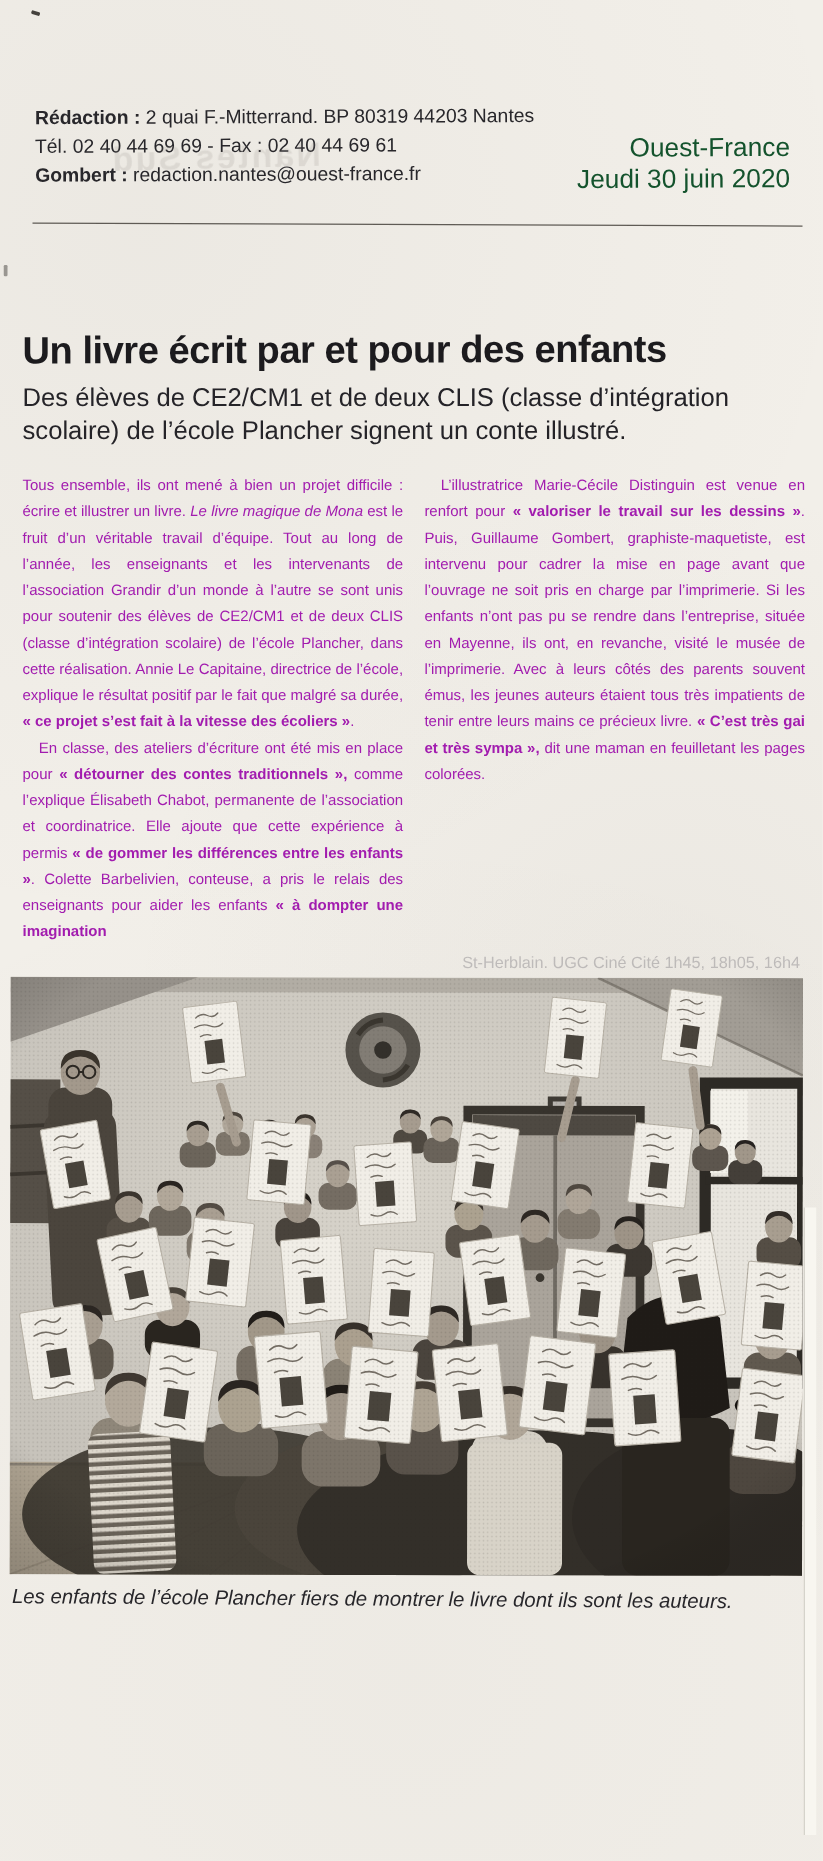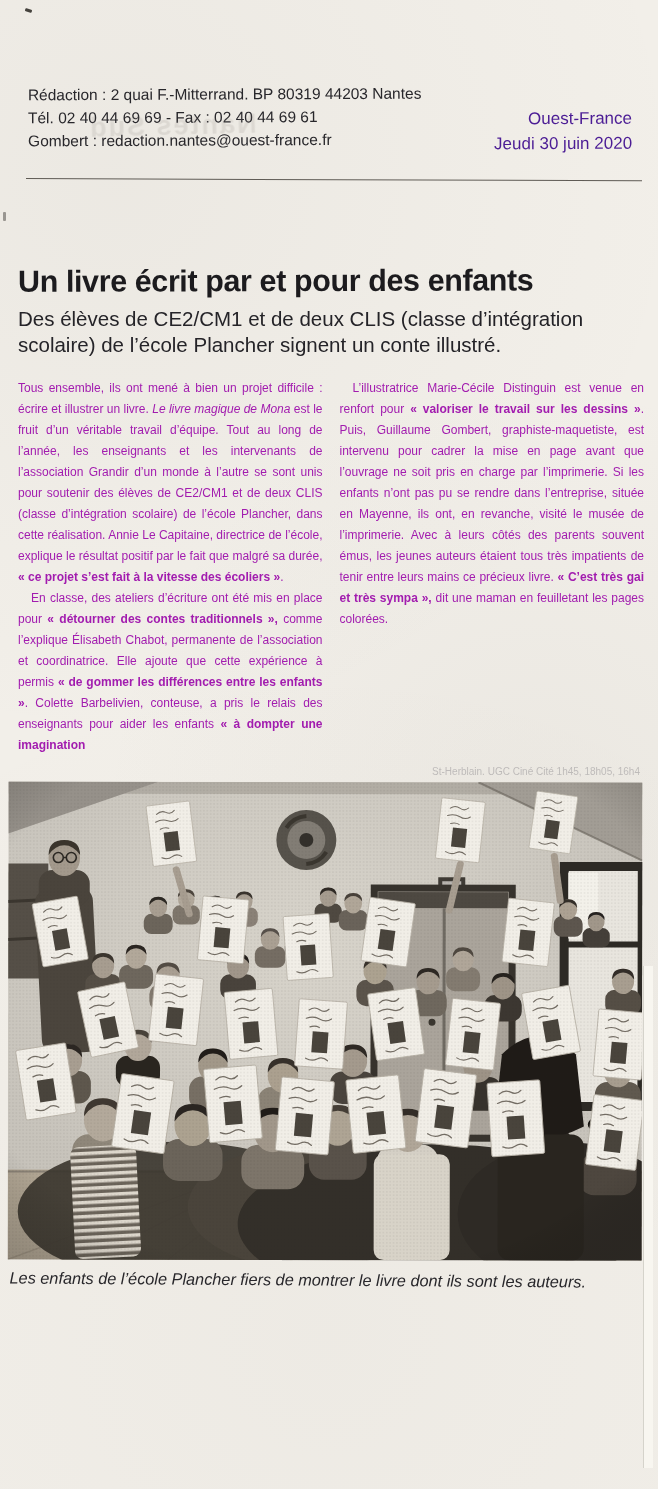--- a/index.html
+++ b/index.html
@@ -14,38 +14,38 @@
   body::before{
     content:"";position:absolute;inset:0;pointer-events:none;
     background:
       radial-gradient(circle at 18% 12%, rgba(120,115,105,.05), transparent 40%),
       radial-gradient(circle at 82% 55%, rgba(120,115,105,.06), transparent 45%),
       radial-gradient(circle at 50% 90%, rgba(120,115,105,.04), transparent 50%);
   }
   .masthead{display:flex;justify-content:space-between;margin:82px 20px 0 28px;
     transform:rotate(-.25deg);position:relative}
   .m-left{font-size:15.5px;line-height:23px;color:#28272b}
-  .m-left .lbl{font-weight:normal}
-  .m-right{text-align:right;font-size:17px;line-height:25px;margin-top:25px;color:#4c1d95;padding-right:6px}
+  .m-left .lbl{font-weight:bold}
+  .m-right{text-align:right;font-size:21px;line-height:25px;margin-top:25px;color:#14532d;padding-right:6px}
   .ghost-mirror{position:absolute;left:60px;top:28px;font-size:27px;font-weight:bold;
     color:rgba(128,124,116,.16);transform:scaleX(-1) rotate(1.2deg);
     letter-spacing:2px;filter:blur(.6px);white-space:nowrap;pointer-events:none}
   .rule{border:none;border-top:1.7px solid #5f5b55;margin:21px 0 0 26px;width:616px;
     transform:rotate(.22deg);transform-origin:left center}
   h1.headline{margin:84px 24px 0 18px;font-size:30.5px;line-height:34px;
     letter-spacing:-.4px;font-weight:bold;color:#1c1b1e;transform:rotate(-.15deg)}
   .standfirst{margin:9px 30px 0 18px;font-size:20.5px;line-height:25.5px;color:#222126}
   .body-wrap{display:flex;gap:17px;margin:21px 14px 0 18px;position:relative}
   .col{width:305px;font-size:12px;line-height:21px;text-align:justify;color:#a21caf}
   .body-p{margin:0}
   .body-p.indent{text-indent:13px}
   .body-p.contact{margin-top:21px}
   .b{font-weight:bold}
   .i{font-style:italic}
-  .ghost-list{position:absolute;right:4px;bottom:-21px;font-size:10px;
+  .ghost-list{position:absolute;right:4px;bottom:-21px;font-size:13px;
     color:rgba(92,90,98,.32);filter:blur(.4px);white-space:nowrap;pointer-events:none}
   figure.photo{margin:26px 0 0 8px;width:634px;position:relative;transform:rotate(.1deg)}
   figure.photo svg{display:block}
   figcaption{font-style:italic;font-size:16.3px;line-height:20px;margin:8px 0 0 2px;
     color:#28272b;transform:rotate(.3deg);transform-origin:left}
   .crease{position:absolute;right:5px;top:966px;width:9px;height:502px;
     background:#f8f6f0;border-left:1px solid rgba(150,145,135,.35)}
   .speck{position:absolute;background:#45423d;border-radius:1px}
   .speck.s1{left:25px;top:9px;width:7px;height:3px;transform:rotate(18deg)}
   .speck.s2{left:3px;top:212px;width:3px;height:9px;opacity:.5}

